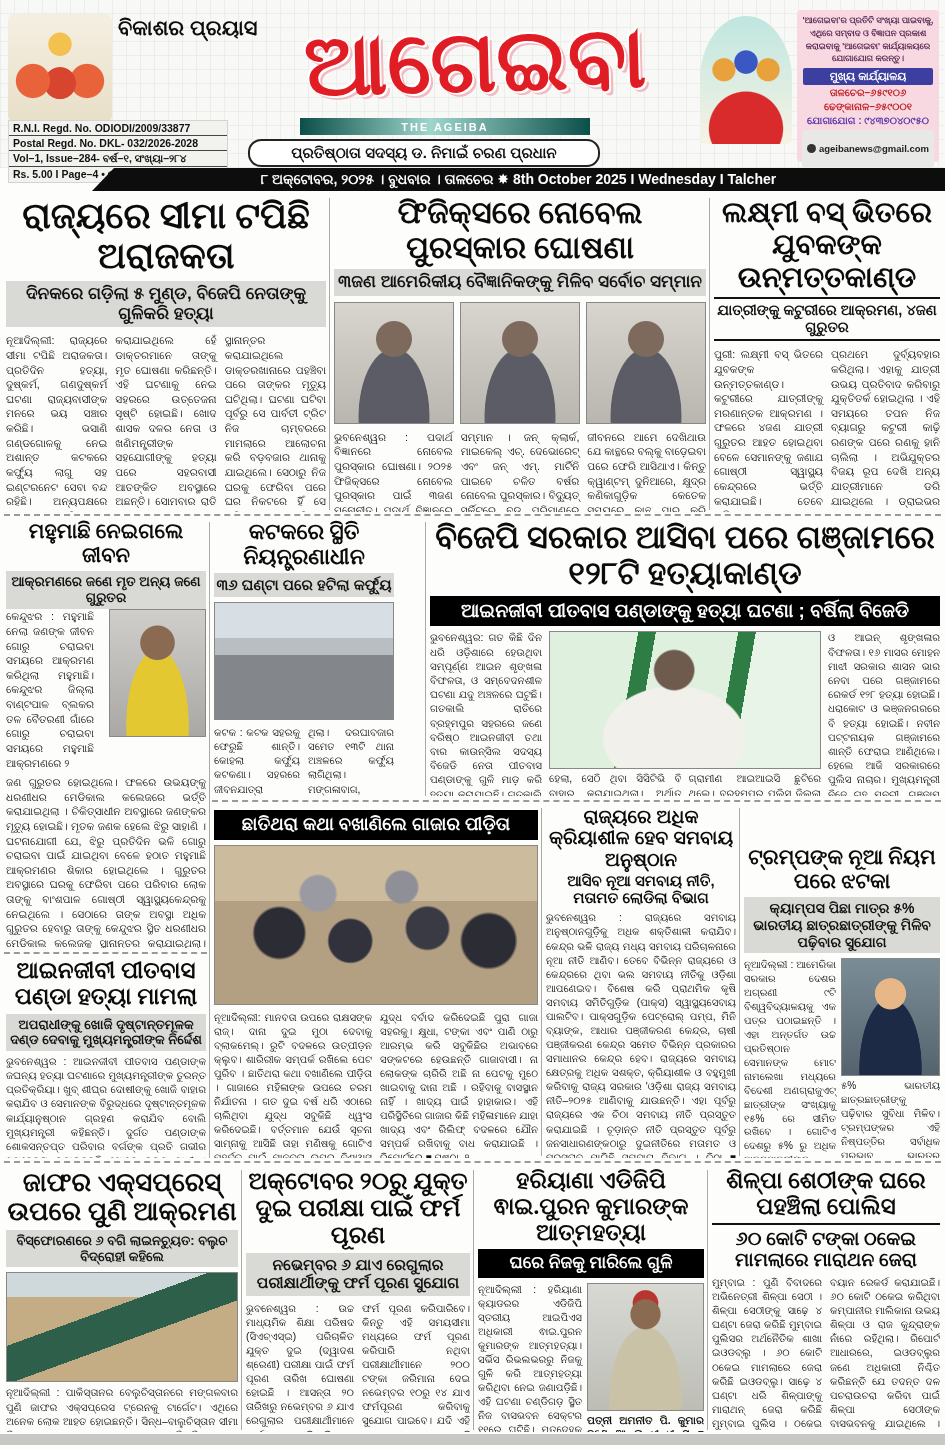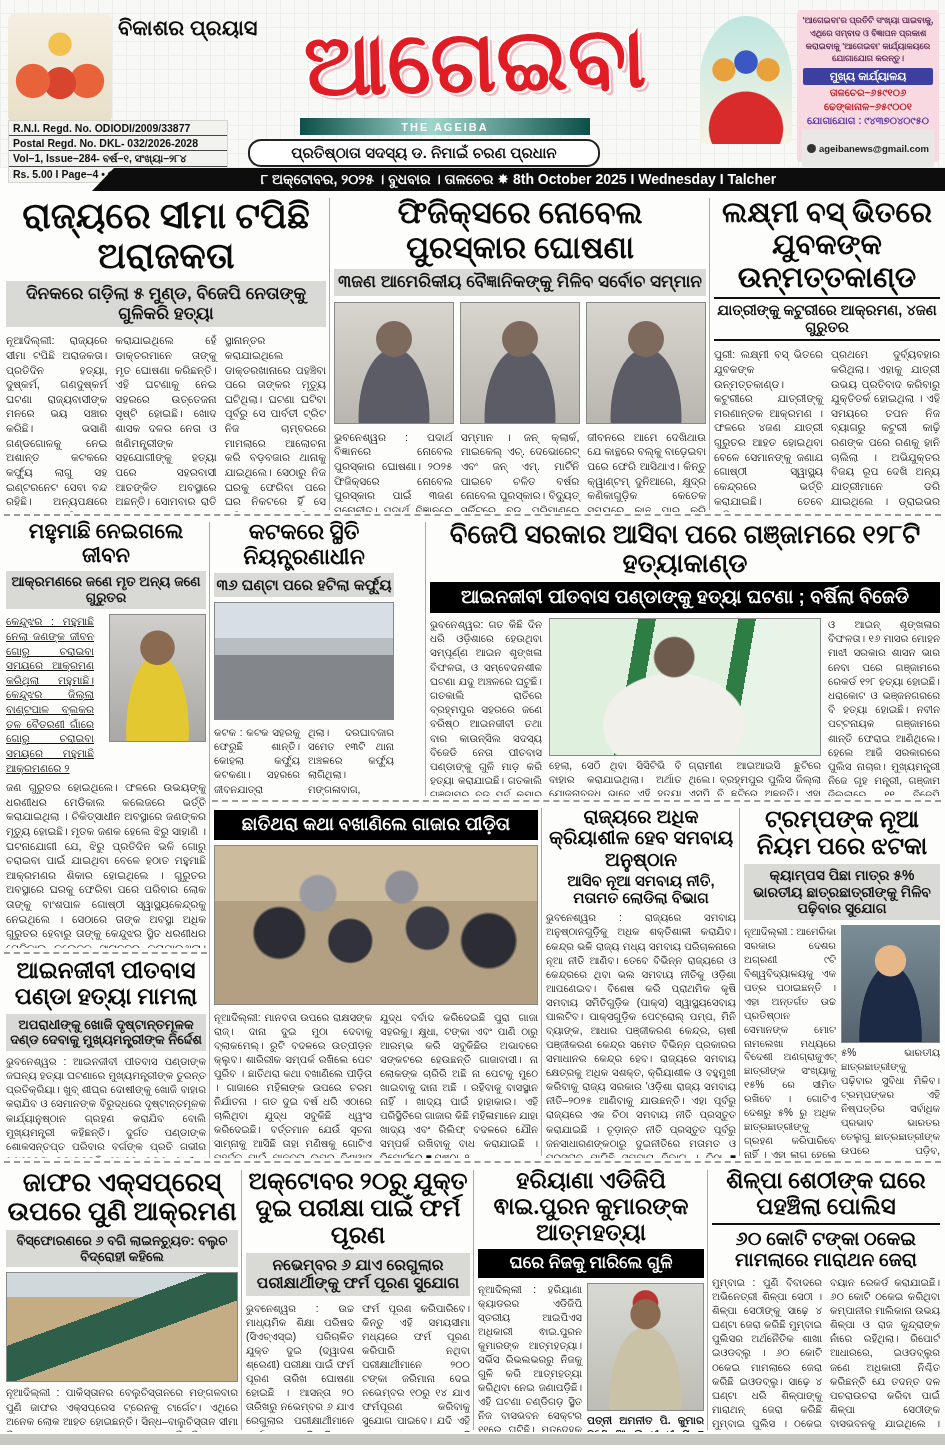--- a/index.html
+++ b/index.html
@@ -172,21 +172,21 @@
       <div class="col">ପୁରୀ: ଲକ୍ଷ୍ମୀ ବସ୍ ଭିତରେ ଯୁବକଙ୍କ ଉନ୍ମତ୍ତକାଣ୍ଡ। କଟୁରୀରେ ଯାତ୍ରୀଙ୍କୁ ମରଣାନ୍ତକ ଆକ୍ରମଣ । ଫଳରେ ୪ଜଣ ଯାତ୍ରୀ ଗୁରୁତର ଆହତ ହୋଇଥିବା ବେଳେ ସେମାନଙ୍କୁ ଜଣାଯ ଗୋଷ୍ଠୀ ସ୍ୱାସ୍ଥ୍ୟ କେନ୍ଦ୍ରରେ ଭର୍ତ୍ତି କରାଯାଇଛି। ତେବେ ଅଭିଯୁକ୍ତ ହେଲେ ପୁରଲର ତପନ ଲୋା। ଘଟନା ପ୍ରତ୍ୟବକ, ଗଡ଼ିଶାଗଦା ହରଣପଡ଼ାରୁ ଲକ୍ଷ୍ମୀ ବସରେ ଯାତ୍ରୀମାନେ ଆସୁଥିବା ବେଳେ ଅଭିଯୁକ୍ତ ଅତର୍କିତ ଆକ୍ରମଣ କରିଥିଲା । ବିଶଣ ଗ୍ରାମ ନିକଟରେ ବସରେ ଚଢ଼ି ତପନ ଯାତ୍ରୀଙ୍କ ସହ</div>
       <div class="col">ପ୍ରଥମେ ଦୁର୍ବ୍ୟବହାର କରିଥିଲା। ଏହାକୁ ଯାତ୍ରୀ ଉଭୟ ପ୍ରତିବାଦ କରିବାରୁ ଯୁକ୍ତିତର୍କ ହୋଇଥିଲା । ଏହି ସମୟରେ ତପନ ନିଜ ବ୍ୟାଗରୁ କଟୁରୀ କାଢ଼ି ରଣଙ୍କ ପରେ ରଣକୁ ହାନି ଚାଲିଲା । ଅଭିଯୁକ୍ତର ବିଜୟ ରୂପ ଦେଖି ଅନ୍ୟ ଯାତ୍ରୀମାନେ ଡରି ଯାଇଥିଲେ । ଡ୍ରାଇଭର ବସ୍ ଅଟକାଇବା ପରେ ଯାତ୍ରୀମାନେ ପ୍ରାଣ ବିକଳରେ ବସ୍ତୁ ବାହାରକୁ ବାହାରି ଆସିଥିଲେ। ଭିତରେ ରହିଯାଇଥିଲା ଅଭିଯୁକ୍ତ ତପନ । ଡ୍ରାନାୟ ଲୋନେ ତପନକୁ ଧରି ଉତ୍ତମ ମାଧ୍ୟମ ■ ପୃଷ୍ଠା–୨</div>
     </div>
   </div>
 
   <div class="hdash" style="left:4px;top:514px;width:937px;"></div>
 
   <div class="article" style="left:6px;top:520px;width:200px;height:428px;">
     <div class="hl" style="font-size:21px;">ମହୁମାଛି ନେଇଗଲେ ଜୀବନ</div>
     <div class="sub-gray" style="font-size:13.5px;">ଆକ୍ରମଣରେ ଜଣେ ମୃତ ଅନ୍ୟ ଜଣେ ଗୁରୁତର</div>
-    <div style="display:flex;gap:15px;margin-top:5px;text-decoration:underline;">
+    <div style="display:flex;gap:15px;">
       <div class="col" style="flex:0 0 88px;">କେନ୍ଦୁଝର : ମହୁମାଛି ନେଲା ଜଣଙ୍କ ଜୀବନ ଗୋରୁ ଚରାଇବା ସମୟରେ ଆକ୍ରମଣ କରିଥିଲା ମହୁମାଛି। କେନ୍ଦୁଝର ଜିଲ୍ଲା ବାଣ୍ଟପାଳ ବ୍ଲକର ତଳ ବୈତରଣୀ ଗାଁରେ ଗୋରୁ ଚରାଇବା ସମୟରେ ମହୁମାଛି ଆକ୍ରମଣରେ ୨</div>
       <div class="photo ph-man-yellow" style="flex:1;height:128px;"></div>
     </div>
     <div class="col" style="margin-top:5px;">ଜଣ ଗୁରୁତର ହୋଇଥିଲେ। ଫଳରେ ଉଭୟଙ୍କୁ ଧରଣୀଧର ମେଡିକାଲ କଲେଜରେ ଭର୍ତ୍ତି କରାଯାଇଥିଲା । ଚିକିତ୍ସାଧୀନ ଅବସ୍ଥାରେ ଜଣଙ୍କର ମୃତ୍ୟୁ ହୋଇଛି।  ମୃତକ ଜଣକ ହେଲେ ଝିରୁ ସାହାଣି । ଘଟନାଯୋଗୀ ଯେ, ଝିରୁ ପ୍ରତିଦିନ ଭଳି ଗୋରୁ ଚରାଇବା ପାଇଁ ଯାଇଥିବା ବେଳେ ହଠାତ ମହୁମାଛି ଆକ୍ରମଣର ଶିକାର ହୋଇଥିଲେ । ଗୁରୁତର ଅବସ୍ଥାରେ ଘରକୁ ଫେରିବା ପରେ ପରିବାର ଲୋକ ତାଙ୍କୁ ବାଂଶପାଳ ଗୋଷ୍ଠୀ ସ୍ୱାସ୍ଥ୍ୟକେନ୍ଦ୍ରକୁ ନେଇଥିଲେ । ସେଠାରେ ତାଙ୍କ ଅବସ୍ଥା ଅଧିକ ଗୁରୁତର ହେବାରୁ ତାଙ୍କୁ କେନ୍ଦୁଝର ସ୍ଥିତ ଧରଣୀଧର ମେଡିକାଲ କଲେଜକୁ ସ୍ଥାନାନ୍ତର କରାଯାଇଥିଲା। ସେଠାରେ ଚିକିତ୍ସାଧୀନ ଅବସ୍ଥାରେ ତାଙ୍କର ମୃତ୍ୟୁ ହୋଇଛି । ଝିରୁ ପରିବାରର ଜଣେ ମାତ୍ର ରୋଜଗାରକ୍ଷମ ବ୍ୟକ୍ତି ଥିବାବେଳେ ତାଙ୍କର ସ୍ତ୍ରୀ, ତିନି ଝିଅ ଓ ଜଣେ ପୁଅଙ୍କୁ ପ୍ରତିପୋଷଣ କରୁଥିଲେ। ତାଙ୍କ ମୃତ୍ୟୁ ପରେ ସ୍ତ୍ରୀ ଓ ପୁଅ କିଛି ଆର୍ଥିକ ସହାୟତା ଦେବା ପାଇଁ ସରକାରଙ୍କୁ ନିବେଦନ କରିଛନ୍ତି।</div>
   </div>
 
   <div class="hdash" style="left:4px;top:952px;width:203px;"></div>
 
   <div class="article" style="left:6px;top:958px;width:200px;height:200px;">
     <div class="hl" style="font-size:23px;">ଆଇନଜୀବୀ ପୀତବାସ ପଣ୍ଡା ହତ୍ୟା ମାମଲା</div>
@@ -202,21 +202,21 @@
     <div class="photo ph-street" style="width:100%;height:118px;margin-top:5px;"></div>
     <div class="cols" style="height:78px;">
       <div class="col" style="font-size:10.2px;">କଟକ : କଟକ ସହରକୁ ଫେରୁଛି ଶାନ୍ତି। କୋହଲା କର୍ଫ୍ୟୁ କଟକଣା। ସହରରେ ଜୀବନଯାତ୍ରା ସ୍ୱାଭାବିକ ହୋଇଛି। ପୂର୍ବ ଘୋଷଣା ଅନୁଯାୟୀ ଆଜି ସକାଳ ୧୦ଟା ପର୍ଯ୍ୟନ୍ତ କର୍ଫ୍ୟୁ</div>
       <div class="col" style="font-size:10.2px;">ଥିଲା। ଦରଘାବଜାର ସମେତ ୧୩ଟି ଥାନା ଅଞ୍ଚଳରେ କର୍ଫ୍ୟୁ ଲାଗିଥିଲା। ମଙ୍ଗଳାବାଗ, କ୍ୟାଣ୍ଟନମେଣ୍ଟ, ପୁରୀଘାଟ, ବାଦାମବାଡ଼ି, ଲାଲବାଗ, ବିଦ୍ୟାନାସୀ, ■ ପୃଷ୍ଠା–୨</div>
     </div>
   </div>
 
   <div class="vline" style="left:425px;top:522px;height:274px;"></div>
 
   <div class="article" style="left:430px;top:520px;width:510px;height:276px;">
-    <div class="hl" style="font-size:26px;">ବିଜେପି ସରକାର ଆସିବା ପରେ ଗଞ୍ଜାମରେ ୧୨୮ଟି ହତ୍ୟାକାଣ୍ଡ</div>
+    <div class="hl" style="font-size:32px;">ବିଜେପି ସରକାର ଆସିବା ପରେ ଗଞ୍ଜାମରେ ୧୨୮ଟି ହତ୍ୟାକାଣ୍ଡ</div>
     <div class="sub-black" style="font-size:19px;">ଆଇନଜୀବୀ ପୀତବାସ ପଣ୍ଡାଙ୍କୁ ହତ୍ୟା ଘଟଣା ; ବର୍ଷିଲା ବିଜେଡି</div>
     <div style="display:flex;gap:7px;margin-top:5px;">
       <div class="col" style="flex:0 0 112px;font-size:10.3px;">ଭୁବନେଶ୍ୱର: ଗତ କିଛି ଦିନ ଧରି ଓଡ଼ିଶାରେ ହେଉଥିବା ସମ୍ପୂର୍ଣ୍ଣ ଆଇନ ଶୃଙ୍ଖଳା ବିଫଳତା, ଓ ସମ୍ବେଦନଶୀଳ ଘଟଣା ଯଦୁ ଅଞ୍ଚଳରେ ଘଟୁଛି। ଗତକାଲି ରାତିରେ ବ୍ରହ୍ମପୁର ସହରରେ ଜଣେ ବରିଷ୍ଠ ଆଇନଜୀବୀ ତଥା ବାର କାଉନ୍ସିଲ ସଦସ୍ୟ ବିଜେଡି ନେତା ପୀତବାସ ପଣ୍ଡାଙ୍କୁ ଗୁଳି ମାଡ଼ କରି ହତ୍ୟା କରାଯାଇଛି। ଗତକାଲି ଗଞ୍ଜାମର ବଡ଼ ପର୍ବ କୁମାର ପୂର୍ଣ୍ଣିମା ଥିଲା। ପ୍ରତିବର୍ଷ ଏହି ସମୟରେ ଗଞ୍ଜାମ ଜିଲ୍ଲାରେ ପୁଲିସର ସକ୍ରିୟ ପାଟ୍ରୋଲିଂ ହୁଏ। ହେଲେ ଗତକାଲି ନ ଥିଲା । ପୂର୍ବର ମାରି ପଳାଇଲେ। ୧୫ ଘଣ୍ଟା ହେବ ସେମାନଙ୍କ ଟେର ମିଳୁନି । ଯେଉଁ ଡ୍ରାନରେ ତାଙ୍କ ହତ୍ୟା</div>
       <div style="flex:1;display:flex;flex-direction:column;">
         <div class="photo ph-press" style="width:100%;height:138px;"></div>
         <div style="display:flex;gap:7px;margin-top:3px;">
           <div class="col" style="font-size:10.3px;">ହେଲା, ସେଠି ଥିବା ସିସିଟିଭି ବି ବାହାର କରାଯାଇଥିଲା। ଅର୍ଥାତ ଯୋଜନାବଦ୍ଧ ଭାବେ ଏହି ହତ୍ୟା କରାଯାଇଛି।</div>
           <div class="col" style="font-size:10.3px;">ଗ୍ରାମୀଣ ଆଇଆଇସି ଛୁଟିରେ ଥିଲେ। ବ୍ରହ୍ମପୁର ପୁଲିସ ଜିଲ୍ଲା ଏସପି ବି ଛୁଟିରେ ଅଛନ୍ତି। ଏହା ସମ୍ପୂର୍ଣ୍ଣ ସରକାରଙ୍କ ଗୁଇନ୍ଦା</div>
         </div>
       </div>
@@ -239,21 +239,21 @@
 
   <div class="article" style="left:546px;top:806px;width:190px;height:352px;">
     <div class="hl" style="font-size:19px;font-family:'Liberation Sans','DejaVu Sans',sans-serif;">ରାଜ୍ୟରେ ଅଧିକ କ୍ରିୟାଶୀଳ ହେବ ସମବାୟ ଅନୁଷ୍ଠାନ</div>
     <div class="hl" style="font-size:15px;margin-top:3px;font-family:'Liberation Sans','DejaVu Sans',sans-serif;">ଆସିବ ନୂଆ ସମବାୟ ନୀତି, ମତାମତ ଲୋଡିଲା ବିଭାଗ</div>
     <div class="col" style="margin-top:5px;font-size:10.2px;">ଭୁବନେଶ୍ୱର : ରାଜ୍ୟରେ ସମବାୟ ଅନୁଷ୍ଠାନଗୁଡ଼ିକୁ ଅଧିକ ଶକ୍ତିଶାଳୀ କରାଯିବ। କେନ୍ଦ୍ର ଭଳି ରାଜ୍ୟ ମଧ୍ୟ ସମବାୟ ପରିଚାଳନାରେ ନୂଆ ନୀତି ଆଣିବ।  ତେବେ ବିଭିନ୍ନ ରାଜ୍ୟରେ ଓ କେନ୍ଦ୍ରରେ ଥିବା ଭଲ ସମବାୟ ନୀତିକୁ ଓଡ଼ିଶା ଆପଣେଇବ।  ବିଶେଷ କରି ପ୍ରାଥମିକ କୃଷି ସମବାୟ ସମିତିଗୁଡ଼ିକ (ପାକ୍ସ) ସ୍ୱାସ୍ଥ୍ୟସେବାୟ ପାଲଟିବ।  ପାକ୍ସଗୁଡ଼ିକ ପେଟ୍ରୋଲ୍ ପମ୍ପ, ମିନି ବ୍ୟାଙ୍କ, ଆଧାର ପଞ୍ଜୀକରଣ କେନ୍ଦ୍ର, ଚାଷୀ ପଞ୍ଜୀକରଣ କେନ୍ଦ୍ର ସମେତ ବିଭିନ୍ନ ପ୍ରକାରର ସମାଧାନର କେନ୍ଦ୍ର ହେବ।  ରାଜ୍ୟରେ ସମବାୟ କ୍ଷେତ୍ରକୁ ଅଧିକ ସଶକ୍ତ, କ୍ରିୟାଶୀଳ ଓ ବହୁମୁଖୀ କରିବାକୁ ରାଜ୍ୟ ସରକାର 'ଓଡ଼ିଶା ରାଜ୍ୟ ସମବାୟ ନୀତି–୨୦୨୫ ଆଣିବାକୁ ଯାଉଛନ୍ତି। ଏହା ପୂର୍ବରୁ ରାଜ୍ୟରେ ଏକ ଚିଠା ସମବାୟ ନୀତି ପ୍ରସ୍ତୁତ କରାଯାଇଛି । ଚୂଡ଼ାନ୍ତ ନୀତି ପ୍ରସ୍ତୁତ ପୂର୍ବରୁ ଜନସାଧାରଣଙ୍କଠାରୁ ଦୁଇନୀତିରେ ମତାମତ ଓ ପ୍ରସ୍ତାବ ମାଗିଛି ସମବାୟ ବିଭାଗ । ଚିଠା ■ ପୃଷ୍ଠା–୨</div>
   </div>
 
   <div class="vline" style="left:739px;top:808px;height:348px;"></div>
 
   <div class="article" style="left:744px;top:806px;width:196px;height:352px;">
-    <div class="hl" style="font-size:24px;">ଟ୍ରମ୍ପଙ୍କ ନୂଆ ନିୟମ ପରେ ଝଟକା</div>
+    <div class="hl" style="font-size:21px;margin-top:40px;">ଟ୍ରମ୍ପଙ୍କ ନୂଆ ନିୟମ ପରେ ଝଟକା</div>
     <div class="sub-gray" style="font-size:14px;">କ୍ୟାମ୍ପସ ପିଛା ମାତ୍ର ୫% ଭାରତୀୟ ଛାତ୍ରଛାତ୍ରୀଙ୍କୁ ମିଳିବ ପଢ଼ିବାର ସୁଯୋଗ</div>
     <div style="display:flex;gap:5px;margin-top:5px;">
       <div class="col" style="flex:0 0 92px;font-size:10.1px;">ନୂଆଦିଲ୍ଲୀ : ଆମେରିକା ସରକାର ଦେଶର ଅଗ୍ରଣୀ ୯ଟି ବିଶ୍ୱବିଦ୍ୟାଳୟକୁ ଏକ ପତ୍ର ପଠାଇଛନ୍ତି । ଏହା ଅନ୍ତର୍ଗତ ଉଚ୍ଚ ପ୍ରତିଷ୍ଠାନ ସେମାନଙ୍କ ମୋଟ ନାମଲେଖା ମଧ୍ୟରେ ବିଦେଶୀ ଅଣଗ୍ରାଜୁଏଟ୍ ଛାତ୍ରୀଙ୍କ ସଂଖ୍ୟାକୁ ୧୫% ରେ ସୀମିତ ରଖିବେ । ଗୋଟିଏ ଦେଶରୁ ୫% ରୁ ଅଧିକ ଛାତ୍ରଛାତ୍ରୀଙ୍କୁ ଗ୍ରହଣ କରିପାରିବେ ନାହିଁ ।  ଏହା ଲାଗୁ ହେଲେ ହିଁ ଉଚ୍ଚ ବିଶ୍ୱବିଦ୍ୟାଳୟଗୁଡ଼ିକୁ ଅନୁଦାନ ସୁବିଧା ବେଳେ ଫେଡେରାଲ ଅଗ୍ରାଧିକାର ଆକ୍ସେସ୍ ମିଳିବ । ଏହି ନିର୍ଦ୍ଦେଶ କାର୍ଯ୍ୟକାରୀ ହେବା ଦ୍ୱାରା ଆମେରିକୀୟ ବିଶ୍ୱବିଦ୍ୟାଳୟରେ ମାତ୍ର</div>
       <div style="flex:1;display:flex;flex-direction:column;">
         <div class="photo ph-trump" style="width:100%;height:118px;"></div>
         <div class="col" style="font-size:10.1px;margin-top:3px;">୫% ଭାରତୀୟ ଛାତ୍ରଛାତ୍ରୀଙ୍କୁ ପଢ଼ିବାର ସୁବିଧା ମିଳିବ। ଟ୍ରମ୍ପଙ୍କର ଏହି ନିଷ୍ପତ୍ତିର ସର୍ବାଧିକ ପ୍ରଭାବ ଭାରତର ତେଲୁଗୁ ଛାତ୍ରଛାତ୍ରୀଙ୍କ ଉପରେ ପଡ଼ିବ, ଯେଉଁମାନେ ଅଧିକ ମାତ୍ରାରେ ■ ପୃଷ୍ଠା–୨</div>
       </div>
     </div>
   </div>
 

